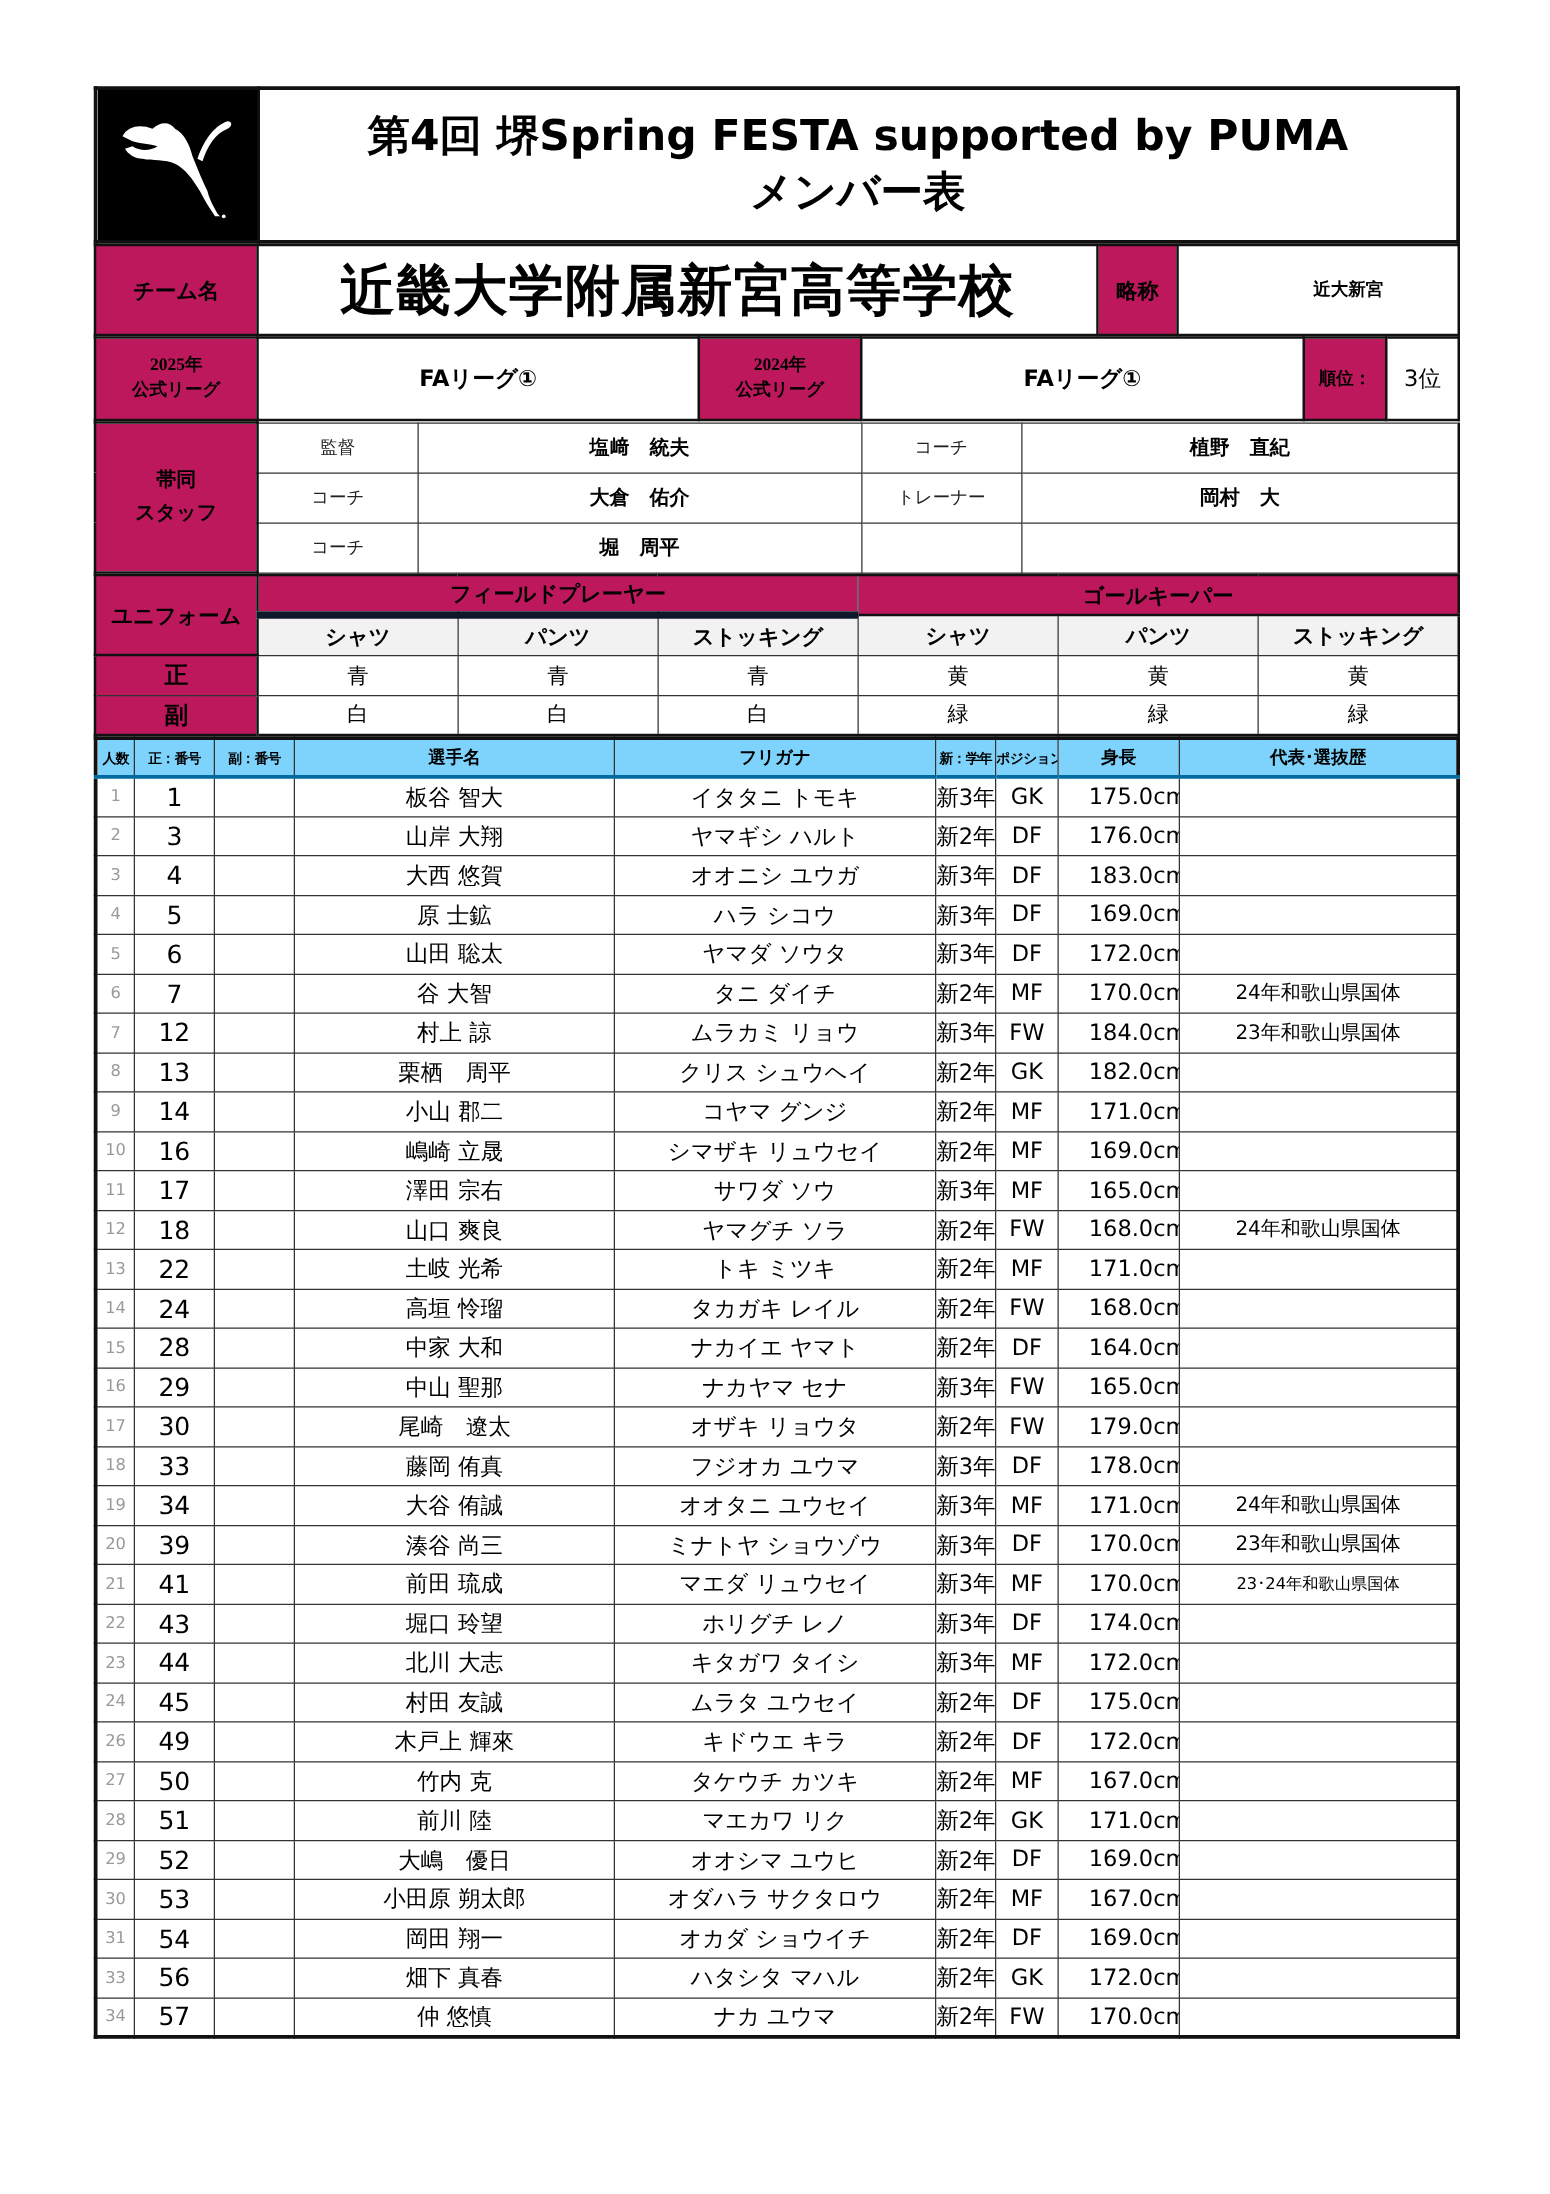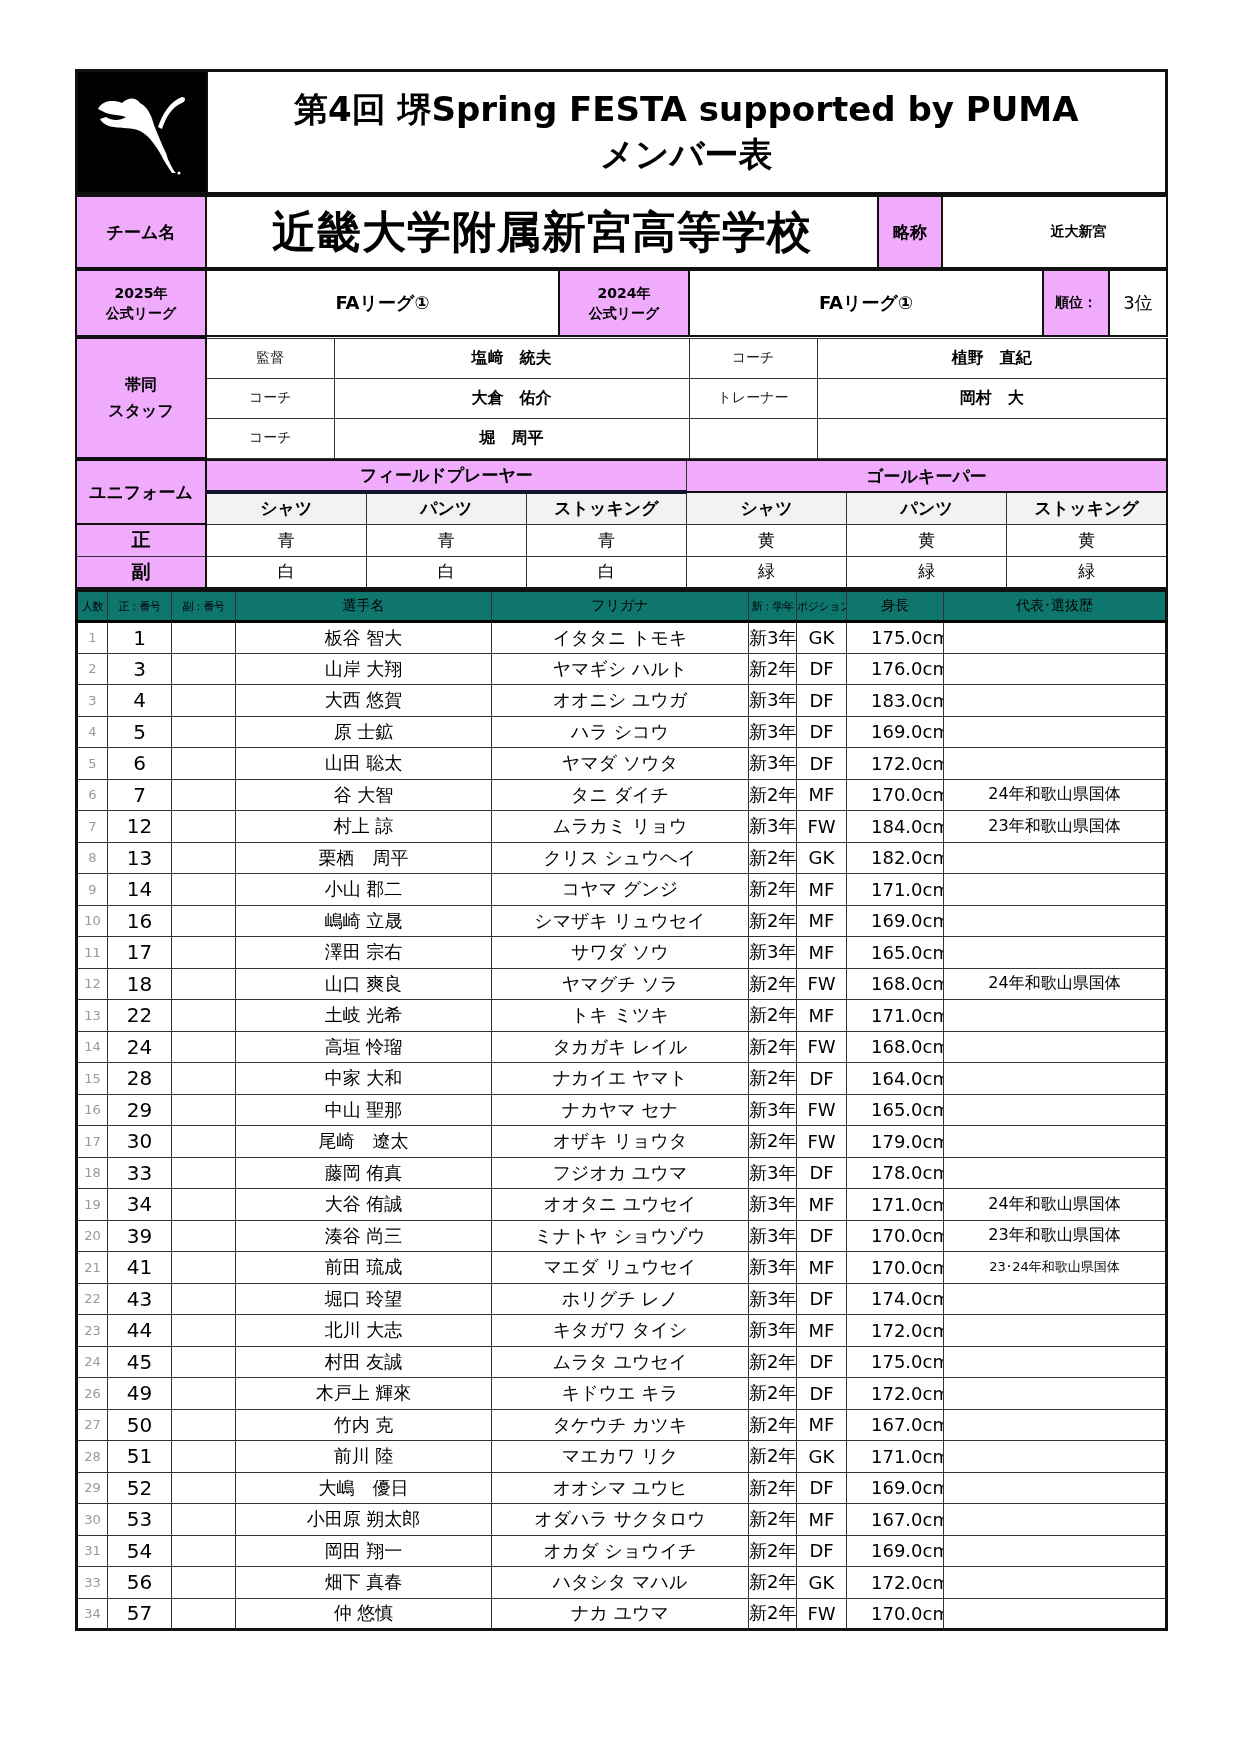--- a/index.html
+++ b/index.html
@@ -4,21 +4,21 @@
   <style>
     * { box-sizing: border-box; margin: 0; padding: 0; }
     html, body { width: 1240px; height: 1755px; background: #ffffff; }
     body { position: relative; font-family: "DejaVu Sans", "Liberation Sans", sans-serif; color: #000; }
 
     .sheet { position: absolute; left: 75px; top: 69px; width: 1093px; }
     table { border-collapse: collapse; width: 100%; table-layout: fixed; }
     td, th { border: 1px solid #333; text-align: center; vertical-align: middle; overflow: hidden; white-space: nowrap; }
 
     .outer { border: 3px solid #111; }
-    .gray { background: #f0abfc; }
+    .gray { background: #be185d; font-family: Liberation Serif, serif; }
     .light { background: #f2f2f2; }
 
     
     .logo-cell { background: #000; width: 130px; height: 123px; border: 2px solid #111; }
     .logo-cell svg { display: block; margin: 0 auto; }
     .title-cell { border: 2px solid #111; font-weight: bold; font-size: 34px; line-height: 45px; }
 
     .team-row td { height: 72px; border: 2px solid #111; }
     .team-label { font-size: 17px; font-weight: bold; }
     .team-name { font-size: 44px; font-weight: bold; letter-spacing: 1px; }
@@ -36,21 +36,21 @@
     .staff .sname { font-weight: bold; font-size: 16px; }
     .staff-label { font-size: 17px; font-weight: bold; line-height: 26px; white-space: normal; border: 2px solid #111 !important; }
 
     .uni td { height: 32px; font-size: 17px; }
     .uni .grp { font-weight: bold; font-size: 17px; }
     .uni .sub { font-weight: bold; font-size: 17px; }
     .uni .rowlab { font-weight: bold; font-size: 19px; }
     .uni-label { font-size: 19px; font-weight: bold; border: 2px solid #111 !important; }
 
     .players { border: 3px solid #111; }
-    .players th { background: #0f766e; font-weight: normal; font-size: 14px; height: 31px; border-bottom: 3px solid #000000; }
+    .players th { background: #7dd3fc; font-weight: bold; font-size: 14px; height: 31px; border-bottom: 3px solid #0369a1; }
     .players th.tiny { font-size: 11px; letter-spacing: -0.5px; }
     .players td { height: 31.5px; font-size: 18px; }
     .players td.idx { font-size: 13px; color: #999; }
     .players td.num { font-size: 20px; }
     .players td.hgt { text-align: left; padding-left: 24px; }
     .players td.hist { font-size: 16px; }
     .players td.hist.small { font-size: 13px; }
     .players td.grade { padding: 0; }
   </style>
 </head>
@@ -163,21 +163,21 @@
         <col>
         <col>
         <col>
         <col>
         <col>
         <col>
       </colgroup>
     <tbody>
         <tr>
       <td class="gray uni-label" rowspan="2">ユニフォーム</td>
-      <td class="gray grp" colspan="3" style="border-bottom:4px solid #0f172a;">フィールドプレーヤー</td>
+      <td class="gray grp" colspan="3" style="border-bottom:6px solid #0f172a;">フィールドプレーヤー</td>
       <td class="gray grp" colspan="3" style="border-bottom:2px solid #111;">ゴールキーパー</td>
     </tr>
     <tr>
       <td class="light sub">シャツ</td>
       <td class="light sub">パンツ</td>
       <td class="light sub">ストッキング</td>
       <td class="light sub">シャツ</td>
       <td class="light sub">パンツ</td>
       <td class="light sub">ストッキング</td>
     </tr>

